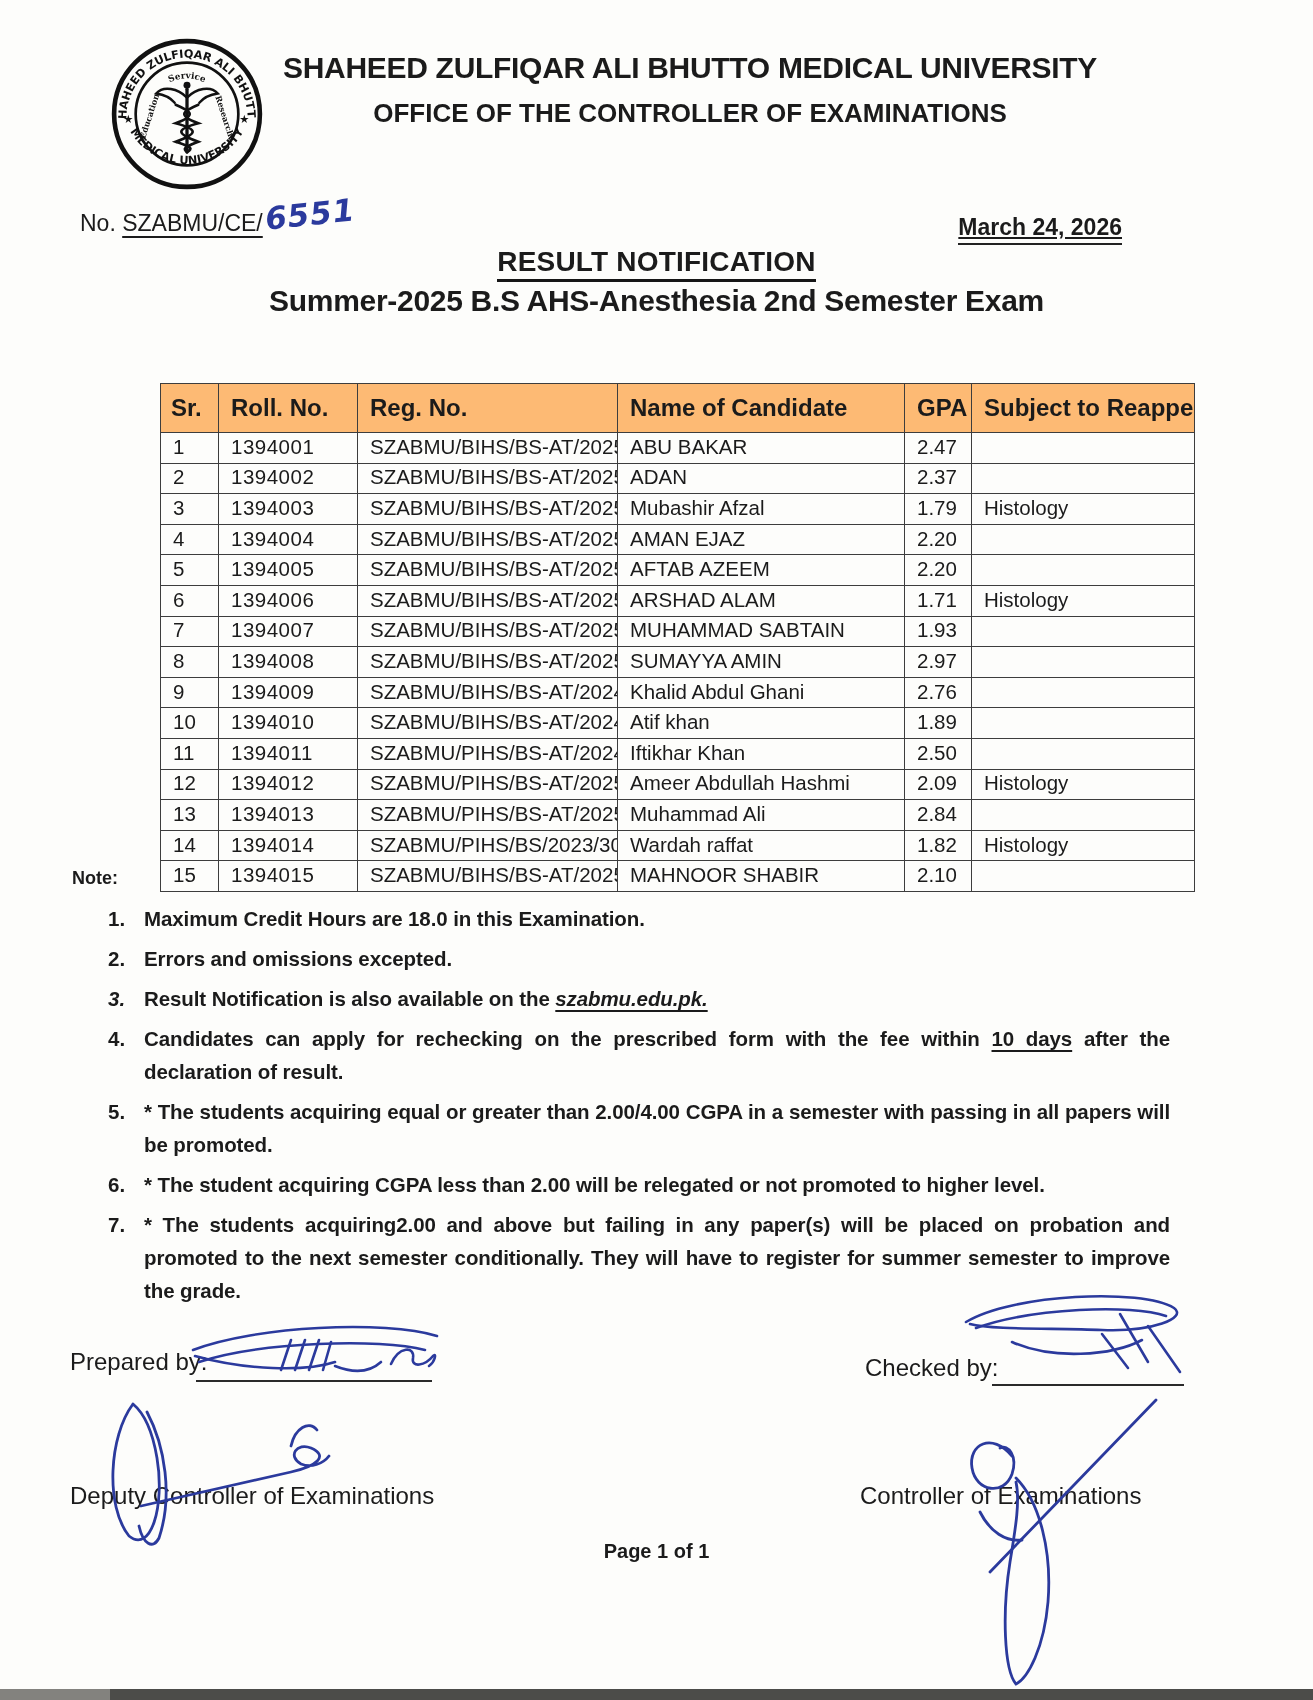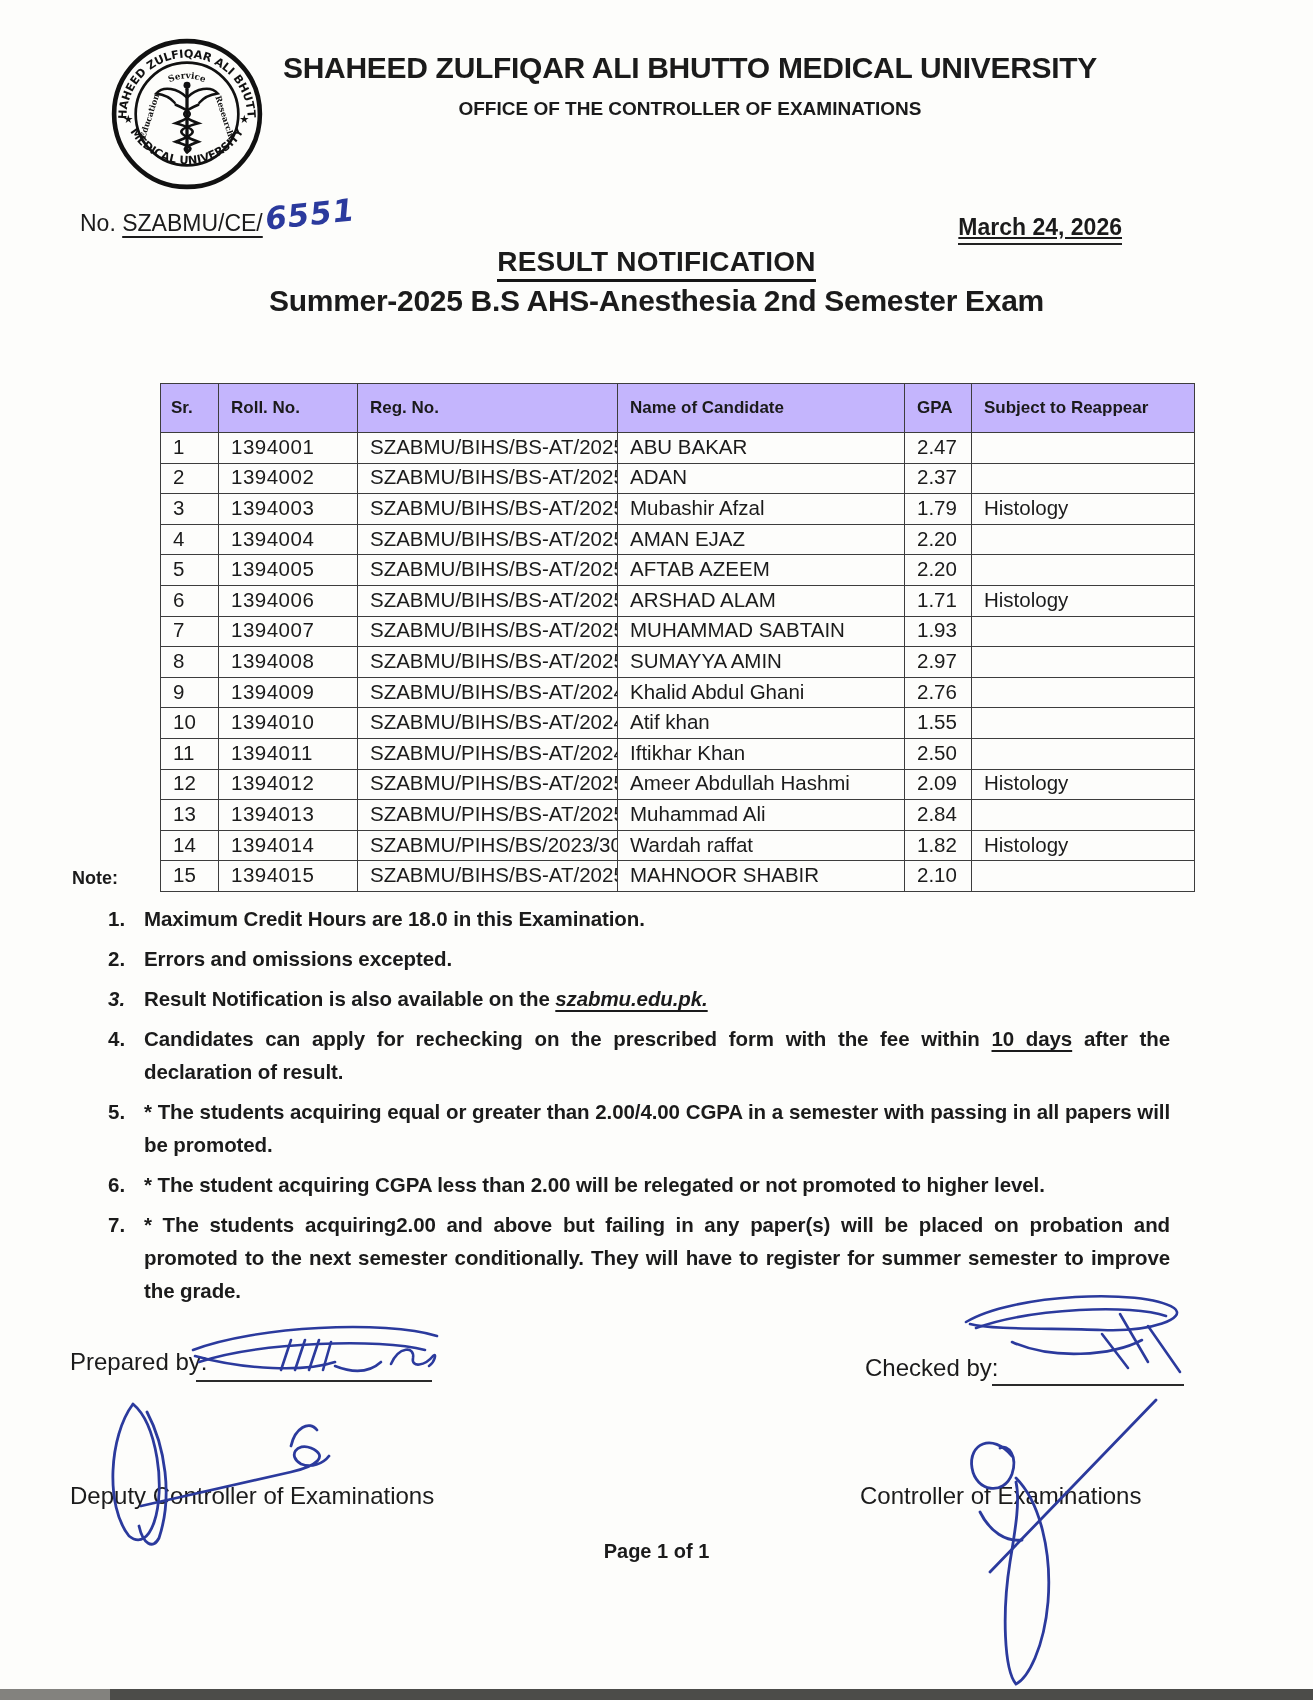--- a/index.html
+++ b/index.html
@@ -6,21 +6,21 @@
   .page{
     position:relative;width:1313px;height:1700px;margin:0 auto;
     background:#fdfdfb;overflow:hidden;
     font-family:"Liberation Sans",sans-serif;color:#1b1b1b;
   }
   
   .seal{position:absolute;left:110px;top:36px;width:154px;height:156px;}
   .head-block{position:absolute;left:250px;top:48px;width:880px;text-align:center;}
   .uni-name{font-size:30px;font-weight:bold;letter-spacing:-0.3px;line-height:1.35;}
   .uni-city{font-size:29px;font-weight:bold;margin-top:6px;}
-  .uni-office{font-size:19px;font-weight:bold;margin-top:9px;}
+  .uni-office{font-size:26px;font-weight:bold;margin-top:9px;}
   
   .refline{position:absolute;left:80px;top:202px;width:1160px;height:46px;font-size:23px;}
   .ref-left{position:absolute;left:0;top:8px;}
   .ref-code{text-decoration:underline;text-underline-offset:5px;text-decoration-thickness:2px;}
   .ref-hand{
     position:absolute;left:185px;top:-6px;color:#2b3a9d;font-size:31px;font-weight:bold;
     font-style:italic;transform:rotate(-6deg);font-family:"DejaVu Sans",sans-serif;letter-spacing:1px;
   }
   .ref-date{position:absolute;right:118px;top:12px;font-weight:bold;
     border-bottom:2.5px solid #222;padding-bottom:2px;text-decoration:underline;}
@@ -31,21 +31,21 @@
   .intro{position:absolute;left:76px;top:328px;width:1064px;font-size:20.5px;font-weight:bold;letter-spacing:-0.2px;}
   
   table.results{
     position:absolute;left:160px;top:383px;width:1034px;
     border-collapse:collapse;table-layout:fixed;
   }
   table.results th,table.results td{
     border:1.8px solid #3d3d3d;overflow:hidden;white-space:nowrap;
   }
   table.results thead th{
-    background:#c4b5fd;font-size:17px;font-weight:bold;text-align:left;
+    background:#fdba74;font-size:24px;font-weight:bold;text-align:left;
     height:44px;padding:2px 8px 2px 12px;vertical-align:middle;
   }
   table.results thead th.h0{text-align:left;padding-left:10px;}
   table.results td{height:27.6px;font-size:20.5px;padding:0 6px 2px 12px;vertical-align:middle;}
   td.c0{text-align:left;padding-left:14px;}
   td.c1{letter-spacing:0.5px;}
   td.c2{font-size:14.5px;padding-left:9px;letter-spacing:0;}
   td.c3{font-size:20px;}
   td.c4{padding-left:11px;}
   td.c5{font-size:20px;padding-left:9px;}
@@ -215,21 +215,21 @@
           <td class="c2">SZABMU/BIHS/BS-AT/2024/1132</td>
           <td class="c3">Khalid Abdul Ghani</td>
           <td class="c4">2.76</td>
           <td class="c5"></td>
         </tr>
         <tr>
           <td class="c0">10</td>
           <td class="c1">1394010</td>
           <td class="c2">SZABMU/BIHS/BS-AT/2024/1130</td>
           <td class="c3">Atif khan</td>
-          <td class="c4">1.55</td>
+          <td class="c4">1.89</td>
           <td class="c5"></td>
         </tr>
         <tr>
           <td class="c0">11</td>
           <td class="c1">1394011</td>
           <td class="c2">SZABMU/PIHS/BS-AT/2024/315</td>
           <td class="c3">Iftikhar Khan</td>
           <td class="c4">2.50</td>
           <td class="c5"></td>
         </tr>

